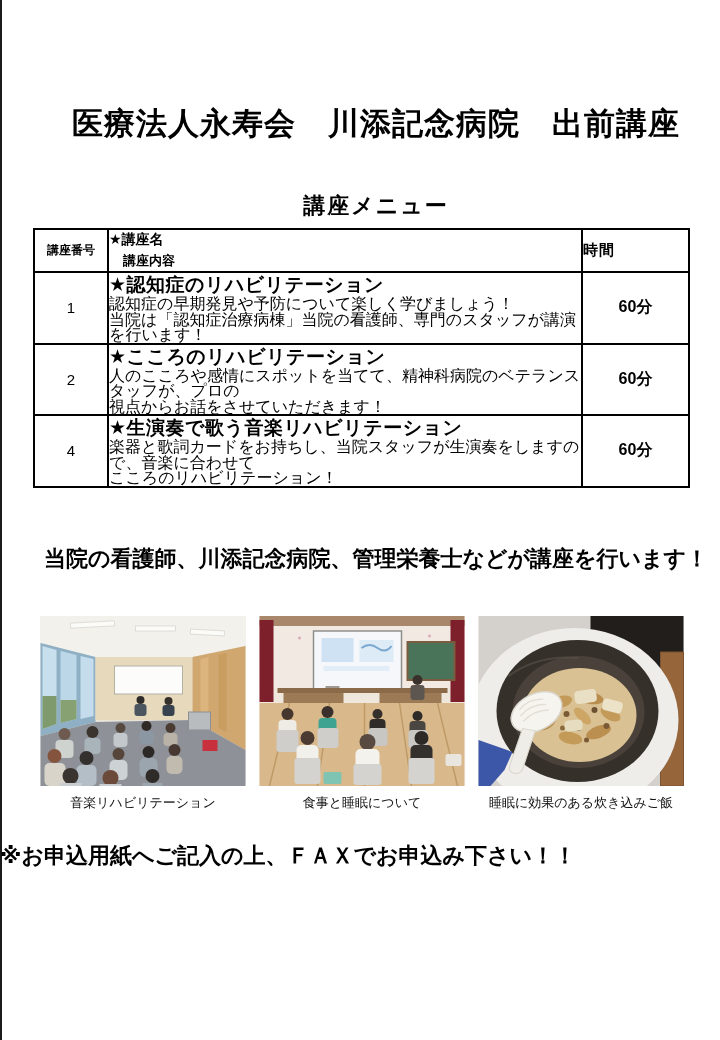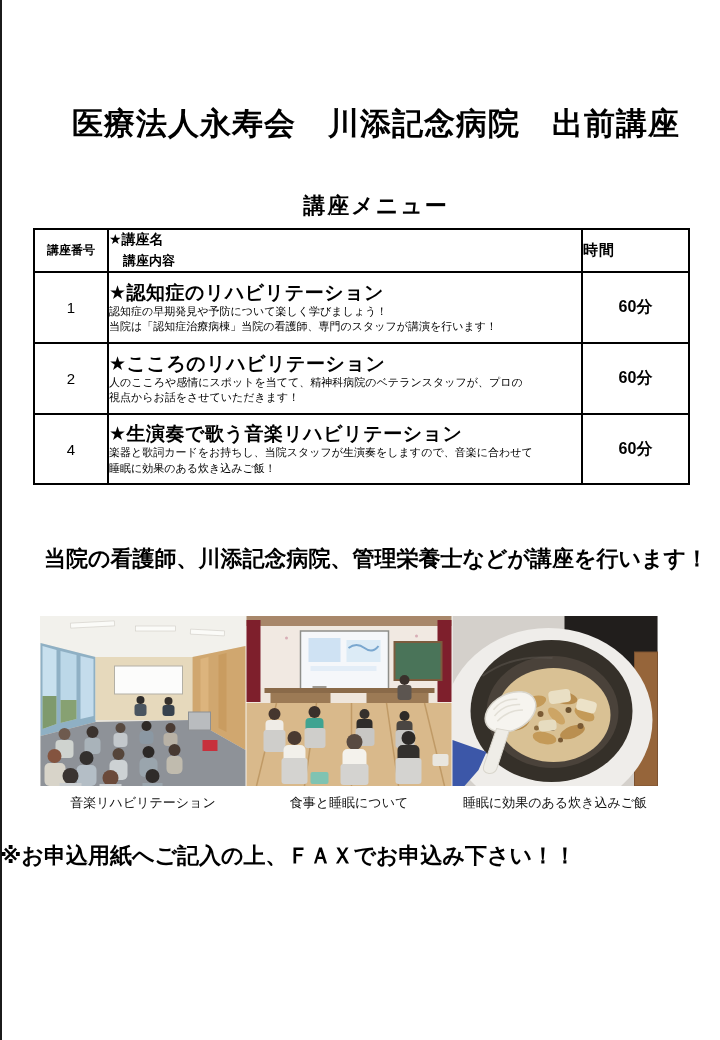--- a/index.html
+++ b/index.html
@@ -38,29 +38,29 @@
   tr.hdr{height:43px;}
   tr.r1{height:71px;} tr.r2{height:71px;} tr.r3{height:70px;}
   th.h-num{font-size:12px;font-weight:700;text-align:center;}
   th.h-name{text-align:left;font-weight:700;padding:4px 8px;}
   th.h-name .l1{font-size:14px;}
   th.h-name .l2{font-size:13px;margin-left:14px;margin-top:3px;}
   th.h-time{font-size:15px;font-weight:700;text-align:left;letter-spacing:1px;}
   td.c-num{text-align:center;font-size:15px;}
   td.c-name{padding:5px 8px 4px 8px;vertical-align:top;}
   td.c-name .course-title{font-size:19px;font-weight:700;line-height:23px;letter-spacing:0.5px;}
-  td.c-name .course-desc{font-size:11px;line-height:15.5px;}
+  td.c-name .course-desc{font-size:16px;line-height:15.5px;}
   td.c-time{text-align:center;font-size:16px;font-weight:700;border-radius:30px;}
   .staff-note{
     position:absolute;top:544px;left:0;width:100%;
     text-align:center;font-size:22px;font-weight:700;
   }
   .photos{
     position:absolute;top:616px;left:40px;width:648px;
-    display:flex;
+    display:flex;gap:13px;
   }
   .photos figure{margin:0;width:206px;}
   .photos svg{display:block;width:206px;height:170px;}
   .photos figcaption{
     margin-top:8px;text-align:center;font-size:13px;color:#111;
   }
   .apply-note{
     position:absolute;top:838px;left:0;width:100%;
     font-size:22px;font-weight:700;line-height:36px;
   }
@@ -108,21 +108,21 @@
           <div class="course-desc">視点からお話をさせていただきます！</div>
         </td>
         <td class="c-time">60分</td>
       </tr>
 
       <tr class="r3">
         <td class="c-num">4</td>
         <td class="c-name">
           <div class="course-title">★生演奏で歌う音楽リハビリテーション</div>
           <div class="course-desc">楽器と歌詞カードをお持ちし、当院スタッフが生演奏をしますので、音楽に合わせて</div>
-          <div class="course-desc">睡眠に効果のある炊き込みご飯！</div>
+          <div class="course-desc">こころのリハビリテーション！</div>
         </td>
         <td class="c-time">60分</td>
       </tr>
     </tbody>
   </table>
 
   <div class="staff-note">当院の看護師、川添記念病院、管理栄養士などが講座を行います！</div>
 
   <div class="photos">
 

